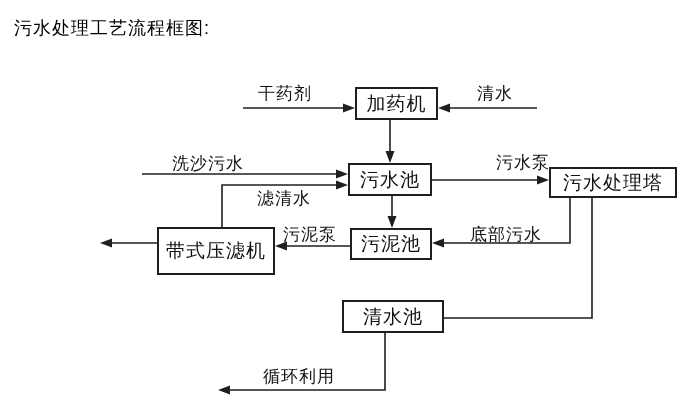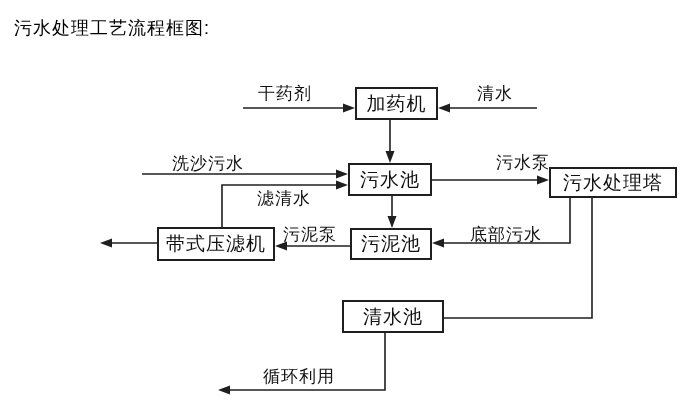--- a/index.html
+++ b/index.html
@@ -48,21 +48,21 @@
     font-size: 17px;
     letter-spacing: 1px;
     white-space: nowrap;
     text-align: right;
   }
   
   .node-dosing     { left: 355px; top: 87px;  width: 83px;  height: 33px; }
   .node-sewage     { left: 348px; top: 163px; width: 84px;  height: 33px; }
   .node-tower      { left: 549px; top: 167px; width: 128px; height: 31px; }
   .node-sludge     { left: 350px; top: 228px; width: 82px;  height: 32px; }
-  .node-beltpress  { left: 157px; top: 227px; width: 118px; height: 34px; }
+  .node-beltpress  { left: 157px; top: 227px; width: 118px; height: 48px; }
   .node-clearpool  { left: 342px; top: 300px; width: 102px;  height: 33px; }
   
   .lbl-dry        { left: 258px; top: 82px;  }
   .lbl-clearwater { left: 477px; top: 82px;  }
   .lbl-sandwash   { left: 172px; top: 152px; }
   .lbl-filtered   { left: 257px; top: 187px; }
   .lbl-sewagepump { left: 452px; top: 151px; margin-left: 44px; }
   .lbl-sludgepump { left: 283px; top: 223px; }
   .lbl-bottom     { left: 470px; top: 223px; }
   .lbl-mudcake    { left: 16px;  top: 226px; }

